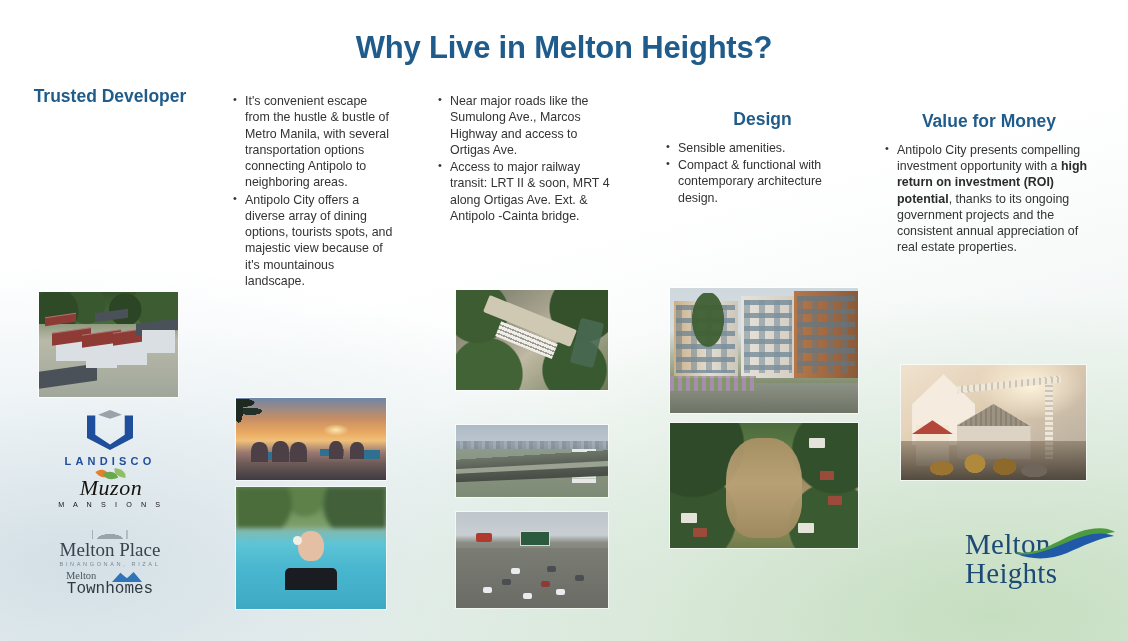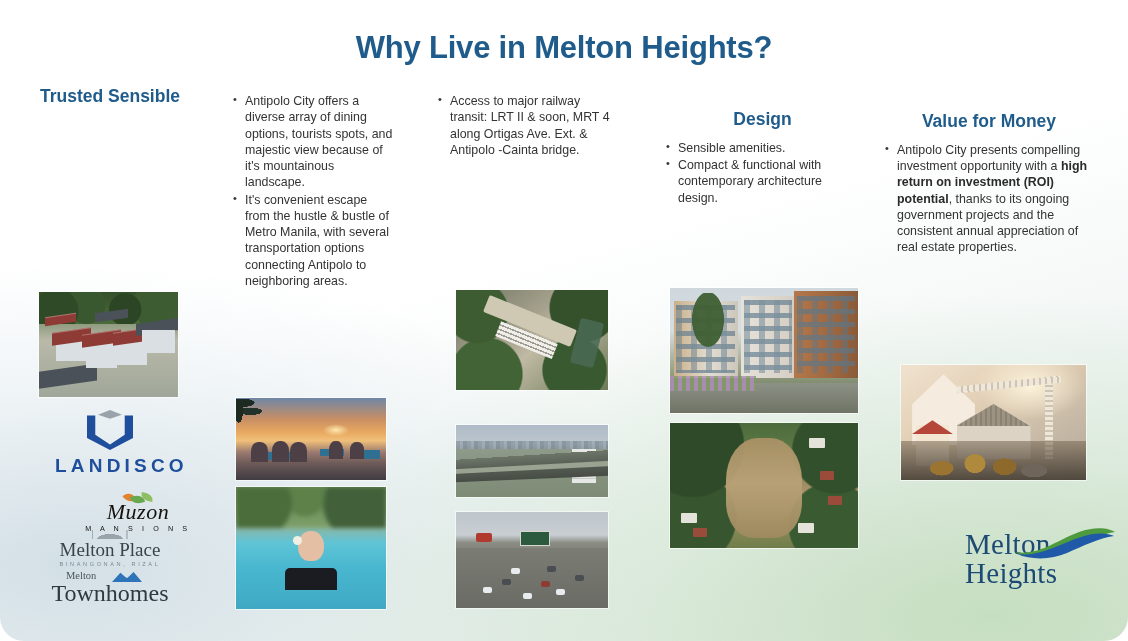--- a/index.html
+++ b/index.html
@@ -14,21 +14,20 @@
   }
 
   #slide {
     position: absolute;
     inset: 0;
     background:
       radial-gradient(ellipse 90% 70% at 88% 96%, rgba(196,221,190,0.95) 0%, rgba(205,226,204,0.55) 35%, rgba(255,255,255,0) 72%),
       radial-gradient(ellipse 70% 60% at 6% 88%, rgba(205,219,227,0.85) 0%, rgba(220,231,236,0.45) 45%, rgba(255,255,255,0) 78%),
       linear-gradient(165deg, #ffffff 0%, #ffffff 42%, #f3f7f6 66%, #e3eee3 100%);
     overflow: hidden;
-    border-radius: 24px;
   }
 
   
   #title {
     position: absolute;
     top: 30px;
     left: 0;
     width: 1128px;
     text-align: center;
     font-size: 31px;
@@ -350,26 +349,26 @@
     position:absolute; inset:0;
     background:#1f4e9c;
     clip-path: polygon(0% 14%, 18% 14%, 18% 62%, 50% 86%, 82% 62%, 82% 14%, 100% 14%, 100% 70%, 50% 100%, 0% 70%);
   }
   #landisco .mark .top {
     position:absolute; left:24%; top:0; width:52%; height:22%;
     background:#9aa2ab;
     clip-path: polygon(50% 0%, 100% 55%, 50% 100%, 0% 55%);
   }
   #landisco .word {
-    margin-top:5px; font-size:19px; letter-spacing:4.2px;
+    margin-top:5px; font-size:11px; letter-spacing:4.2px;
     color:#1f4e9c; font-weight:600;
   }
 
   
-  #muzon { position:absolute; left:52px; top:493px; width:118px; text-align:center;margin-left:27px; }
+  #muzon { position:absolute; left:52px; top:469px; width:118px; text-align:center; }
   #muzon .leaf {
     position:relative; height:11px; margin-bottom:-3px;
   }
   #muzon .leaf i {
     position:absolute; display:block; border-radius:0 80% 0 80%;
   }
   #muzon .leaf .l1 { left:52px; top:2px; width:13px; height:9px; background:#6aa84f; transform:rotate(-18deg); }
   #muzon .leaf .l2 { left:62px; top:0px;  width:12px; height:8px; background:#8ebf62; transform:rotate(10deg); }
   #muzon .leaf .l3 { left:46px; top:-1px; width:9px;  height:11px; background:#e2822f; transform:rotate(-42deg); }
   #muzon .name {
@@ -406,21 +405,21 @@
   }
   #mtown .peaks {
     position:absolute; left:72px; top:2px; width:30px; height:10px;
     background:
       linear-gradient(135deg, transparent 46%, #2f74b8 47%, #2f74b8 53%, transparent 54%),
       linear-gradient(45deg,  transparent 46%, #2f74b8 47%, #2f74b8 53%, transparent 54%);
     clip-path: polygon(0% 100%, 28% 8%, 50% 64%, 72% 0%, 100% 100%);
     background-color:#2f74b8;
   }
   #mtown .name {
-    font-family:Liberation Serif, serif; font-size:24px;
+    font-family:Liberation Mono, monospace; font-size:16px;
     color:#2f3941; line-height:1; margin-top:-2px;
   }
 
   
   #mheights { position:absolute; left:965px; top:530px; width:150px; }
   #mheights .swoosh {
     position:absolute; right:-2px; top:-4px; width:104px; height:36px;
   }
   #mheights .name {
     font-family:"Liberation Serif", serif; font-size:29px;
@@ -428,21 +427,21 @@
   }
 </style>
 </head>
 <body>
 
 <div id="slide">
 
   <div id="title">Why Live in Melton Heights?</div>
 
   <div class="col" id="col-1">
-    <div class="col-head">Trusted Sensible</div>
+    <div class="col-head">Trusted Developer</div>
   </div>
 
   <div class="photo" id="p1">
     <div class="ph sky"></div>
     <div class="trees"></div>
     <div class="roofg" style="left:-4%;  top:72%; width:46%; height:16%;"></div>
     <div class="wall" style="left:12%;  top:44%; width:22%; height:22%;"></div>
     <div class="roof" style="left:9%;   top:36%; width:28%; height:12%;"></div>
     <div class="wall" style="left:34%;  top:46%; width:22%; height:26%;"></div>
     <div class="roof" style="left:31%;  top:38%; width:28%; height:12%;"></div>
@@ -482,24 +481,24 @@
     <div class="row">
       <div class="small">Melton</div>
       <div class="peaks"></div>
     </div>
     <div class="name">Townhomes</div>
   </div>
 
   <div class="col" id="col-2">
     <div class="bullets">
       <div class="bullet">
+        <span>It's convenient escape from the hustle &amp; bustle of Metro Manila, with several transportation options connecting Antipolo to neighboring areas.</span>
+      </div>
+      <div class="bullet">
         <span>Antipolo City offers a diverse array of dining options, tourists spots, and majestic view because of it's mountainous landscape.</span>
-      </div>
-      <div class="bullet">
-        <span>It's convenient escape from the hustle &amp; bustle of Metro Manila, with several transportation options connecting Antipolo to neighboring areas.</span>
       </div>
     </div>
   </div>
 
   <div class="photo" id="p2">
     <div class="ph"></div>
     <div class="sun"></div>
     <div class="palm"></div>
     <div class="tbl" style="left:18%; top:66%; width:22%; height:10%;"></div>
     <div class="tbl" style="left:56%; top:62%; width:16%; height:9%;"></div>
@@ -515,20 +514,23 @@
     <div class="ph"></div>
     <div class="foliage"></div>
     <div class="hair"></div>
     <div class="head"></div>
     <div class="flower"></div>
     <div class="body"></div>
   </div>
 
   <div class="col" id="col-3">
     <div class="bullets">
+      <div class="bullet">
+        <span>Near major roads like the Sumulong Ave., Marcos Highway and access to Ortigas Ave.</span>
+      </div>
       <div class="bullet">
         <span>Access to major railway transit: LRT II &amp; soon, MRT 4 along Ortigas Ave. Ext. &amp; Antipolo -Cainta bridge.</span>
       </div>
     </div>
   </div>
 
   <div class="photo" id="p4">
     <div class="ph"></div>
     <div class="road"></div>
     <div class="beams"></div>

